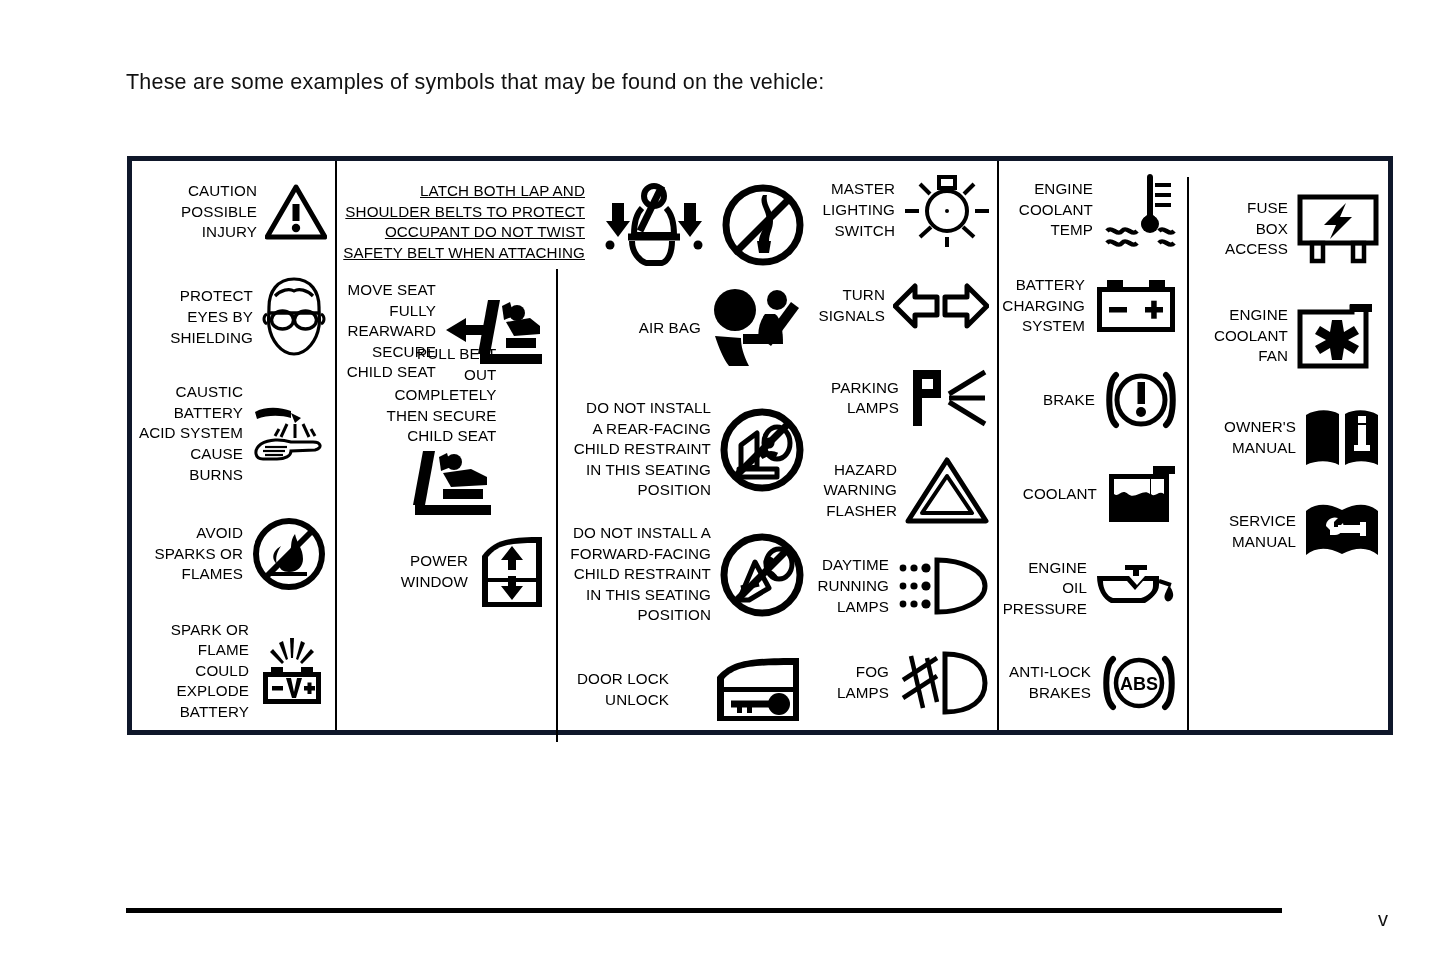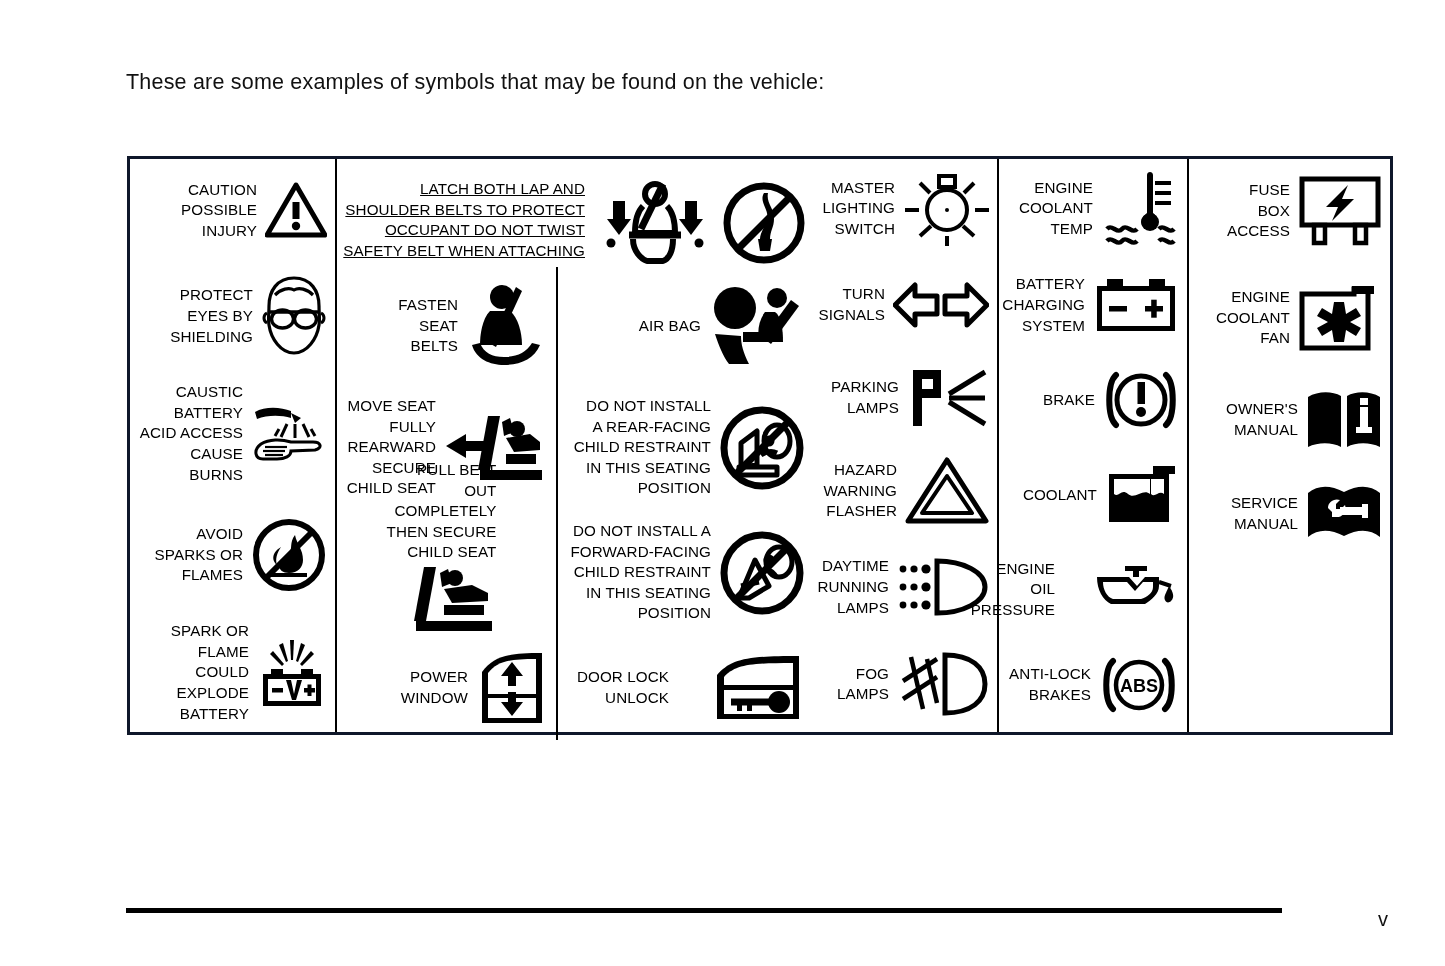--- a/index.html
+++ b/index.html
@@ -29,39 +29,39 @@
     text-align: center;
   }
 
   
   #symbol-table {
     position: absolute;
     left: 127px;
     top: 156px;
     width: 1266px;
     height: 579px;
-    border: 3px solid #0f172a;
+    border: 5px solid #0f172a;
     box-sizing: border-box;
     display: flex;
     background: #fff;
   }
   .col {
     box-sizing: border-box;
     position: relative;
     display: flex;
     flex-direction: column;
     padding: 0;
   }
   .col + .col { border-left: 2px solid #000; }
 
   
   .col-1 { width: 205px; }
   .col-4 { width: 184px; }
   .col-5 { width: 190px; }
-  .col-6 { width: 203px; }
+  .col-6 { width: 203px; margin-top: 16px; }
 
   
   #merged-wrap {
     width: 478px;
     position: relative;
     box-sizing: border-box;
     border-left: 2px solid #000;
     display: flex;
     flex-direction: column;
   }
@@ -174,21 +174,21 @@
           <path d="M32 41 L34 41" stroke="#000" stroke-width="3.4"></path>
           <path d="M6 38 C2 40 2 46 6 48" fill="none" stroke="#000" stroke-width="3"></path>
           <path d="M60 38 C64 40 64 46 60 48" fill="none" stroke="#000" stroke-width="3"></path>
         </svg>
       </span>
     </div>
 
     <div class="cell" style="height:127px;">
       <span class="label">CAUSTIC
 BATTERY
-ACID ACCESS
+ACID SYSTEM
 CAUSE
 BURNS</span>
       <span class="glyph">
         <svg width="76" height="60" viewBox="0 0 76 60">
           <path d="M4 8 C14 2 30 3 40 7 L40 14 C30 11 16 11 6 15 Z" fill="#000"></path>
           <path d="M40 9 L50 14 L44 19 Z" fill="#000"></path>
           <g stroke="#000" stroke-width="3">
             <path d="M36 20 L30 33"></path>
               <path d="M44 20 L44 34"></path>
               <path d="M52 20 L58 33"></path>
@@ -284,33 +284,20 @@
             <line x1="16" y1="68" x2="68" y2="16" stroke="#000" stroke-width="7"></line>
           </svg>
         </span>
       </div>
     </div>
 
     <div id="merged-lower">
 
       <div class="sub-col col" id="sub-col-2">
 
-        <div class="cell" style="height:118px;">
-          <span class="label">FASTEN
-SEAT
-BELTS</span>
-          <span class="glyph">
-            <svg width="82" height="86" viewBox="0 0 82 86">
-              <circle cx="36" cy="14" r="12" fill="#000"></circle>
-              <path d="M24 28 C16 36 14 52 14 62 L56 62 C56 50 52 34 44 28 Z" fill="#000"></path>
-              <path d="M6 62 C10 76 24 82 38 82 C54 82 68 76 74 62 L66 60 C60 70 50 74 38 74 C26 74 18 70 14 60 Z" fill="#000"></path>
-              <path d="M50 4 L56 8 L30 64 L23 60 Z" fill="#000"></path>
-            </svg>
-          </span>
-        </div>
 
         <div class="cell" style="height:125px;">
           <span class="label">MOVE SEAT
 FULLY
 REARWARD
 SECURE
 CHILD SEAT</span>
           <span class="glyph">
             <svg width="104" height="72" viewBox="0 0 104 72">
               <path d="M2 34 L22 22 L22 29 L40 29 L40 39 L22 39 L22 46 Z" fill="#000"></path>
@@ -602,21 +589,21 @@
       <span class="glyph">
         <svg width="74" height="62" viewBox="0 0 74 62">
           <rect x="48" y="2" width="22" height="8" fill="#000"></rect>
           <path d="M4 10 L50 10 L50 5 L64 5 L64 58 L4 58 Z" fill="#000"></path>
           <path d="M9 15 L45 15 L45 30 C38 24 30 36 23 30 C16 24 14 34 9 30 Z" fill="#fff"></path>
           <path d="M46 15 L59 15 L59 30 C54 26 50 34 46 30 Z" fill="#fff"></path>
         </svg>
       </span>
     </div>
 
-    <div class="cell" style="height:96px;gap:32px;">
+    <div class="cell" style="height:96px;">
       <span class="label">ENGINE OIL
 PRESSURE</span>
       <span class="glyph">
         <svg width="84" height="52" viewBox="0 0 84 52">
           <rect x="30" y="2" width="22" height="5" fill="#000"></rect>
           <rect x="38" y="5" width="6" height="8" fill="#000"></rect>
           <path d="M2 13 L34 13 L42 22 L50 13 L64 13 L64 22 C64 30 56 36 50 40 L16 40 C8 36 2 26 2 13 Z" fill="#000"></path>
           <path d="M8 18 L32 18 L40 27 L48 18 L58 18 L58 23 C58 29 52 33 46 35 L18 35 C12 33 8 26 8 18 Z" fill="#fff"></path>
           <path d="M74 22 C78 28 80 33 76 37 C72 41 68 36 70 31 Z" fill="#000"></path>
           <path d="M64 18 L76 22" stroke="#000" stroke-width="4"></path>

